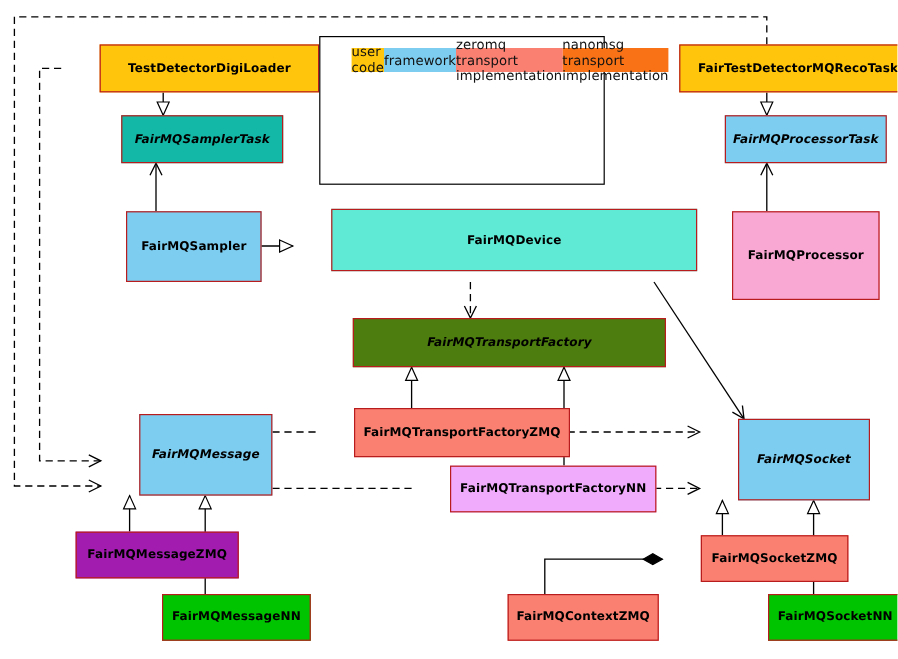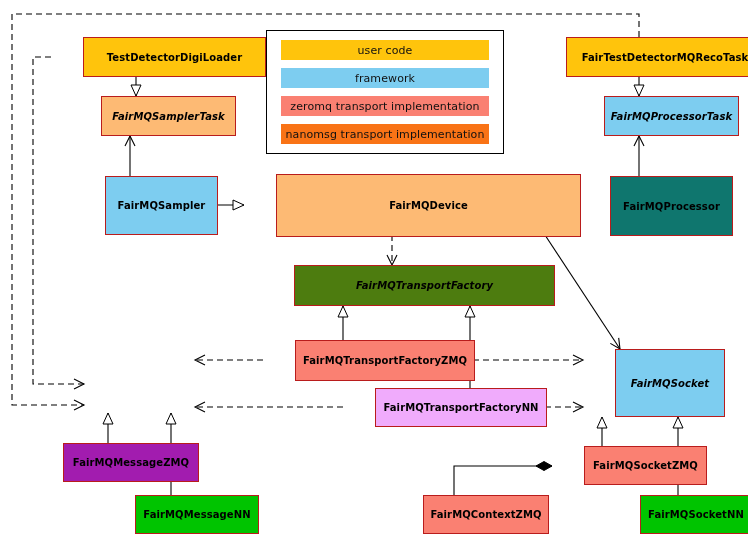--- a/index.html
+++ b/index.html
@@ -40,23 +40,22 @@
   }
   .node-box.abstract {
     font-style: italic;
   }
   .legend-panel {
     position: absolute;
     box-sizing: border-box;
     border: 1px solid #000000;
     background: #ffffff;
     display: flex;
-    flex-direction: column;
     justify-content: space-between;
-    padding: 9px 14px;
+    padding: 9px 26px;
   }
   .legend-row {
     box-sizing: border-box;
     height: 20px;
     display: flex;
     align-items: center;
     justify-content: center;
     font-size: 11px;
     font-weight: normal;
     color: #111111;
@@ -124,56 +123,59 @@
       <path d="M639,37 L639,14 L12,14 L12,405 L84,405" stroke-dasharray="6,4" marker-end="url(#openArrow)"></path>
 
       <path d="M51,57 L33,57 L33,384 L84,384" stroke-dasharray="6,4" marker-end="url(#openArrow)"></path>
     </g>
   </svg>
 
   <div class="node-box" style="left:51px; top:37px; width:183px; height:40px; background:#FFC40C;">
     <span>TestDetectorDigiLoader</span>
   </div>
 
-  <div class="node-box abstract" style="left:69px; top:96px; width:135px; height:40px; background:#fdba74;">
+  <div class="node-box abstract" style="left:69px; top:96px; width:135px; height:40px; background:#14b8a6;">
     <span>FairMQSamplerTask</span>
   </div>
 
   <div class="node-box" style="left:73px; top:176px; width:113px; height:59px; background:#7DCDF0;">
     <span>FairMQSampler</span>
   </div>
 
-  <div class="node-box" style="left:244px; top:174px; width:305px; height:63px; background:#fdba74;">
+  <div class="node-box" style="left:244px; top:174px; width:305px; height:52px; background:#5eead4;">
     <span>FairMQDevice</span>
   </div>
 
   <div class="node-box" style="left:534px; top:37px; width:198px; height:40px; background:#FFC40C;">
     <span>FairTestDetectorMQRecoTask</span>
   </div>
 
   <div class="node-box abstract" style="left:572px; top:96px; width:135px; height:40px; background:#7DCDF0;">
     <span>FairMQProcessorTask</span>
   </div>
 
-  <div class="node-box" style="left:578px; top:176px; width:123px; height:60px; background:#0f766e;">
+  <div class="node-box" style="left:578px; top:176px; width:123px; height:74px; background:#f9a8d4;">
     <span>FairMQProcessor</span>
   </div>
 
   <div class="node-box abstract" style="left:262px; top:265px; width:261px; height:41px; background:#4d7c0f;">
     <span>FairMQTransportFactory</span>
   </div>
 
   <div class="node-box" style="left:263px; top:340px; width:180px; height:41px; background:#FA8072;text-align:center;">
     <span>FairMQTransportFactoryZMQ</span>
   </div>
 
   <div class="node-box" style="left:343px; top:388px; width:172px; height:39px; background:#f0abfc;">
     <span>FairMQTransportFactoryNN</span>
   </div>
 
+  <div class="node-box abstract" style="left:84px; top:345px; width:111px; height:68px; background:#7DCDF0;">
+    <span>FairMQMessage</span>
+  </div>
 
   <div class="node-box abstract" style="left:583px; top:349px; width:110px; height:68px; background:#7DCDF0;">
     <span>FairMQSocket</span>
   </div>
 
   <div class="node-box" style="left:31px; top:443px; width:136px; height:39px; background:#a21caf;">
     <span>FairMQMessageZMQ</span>
   </div>
 
   <div class="node-box" style="left:103px; top:495px; width:124px; height:39px; background:#00C400;text-align:center;">

